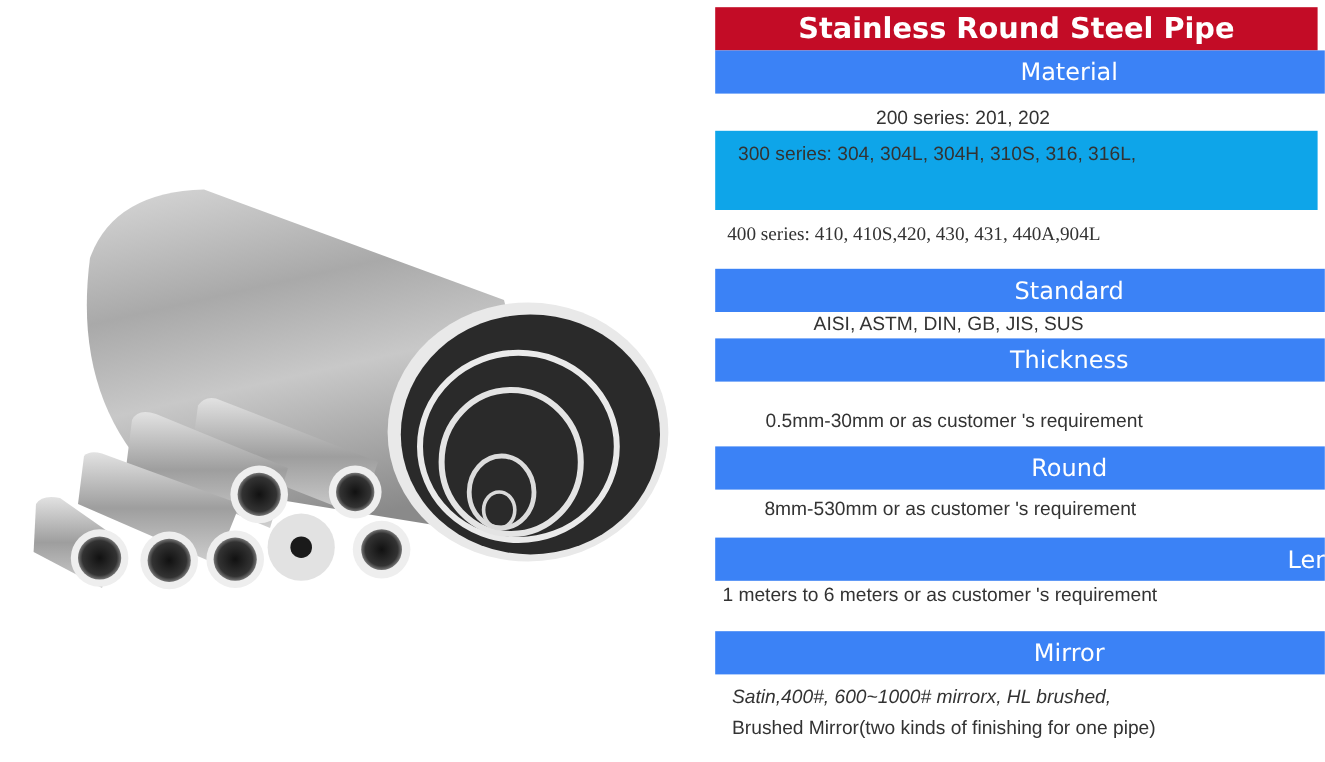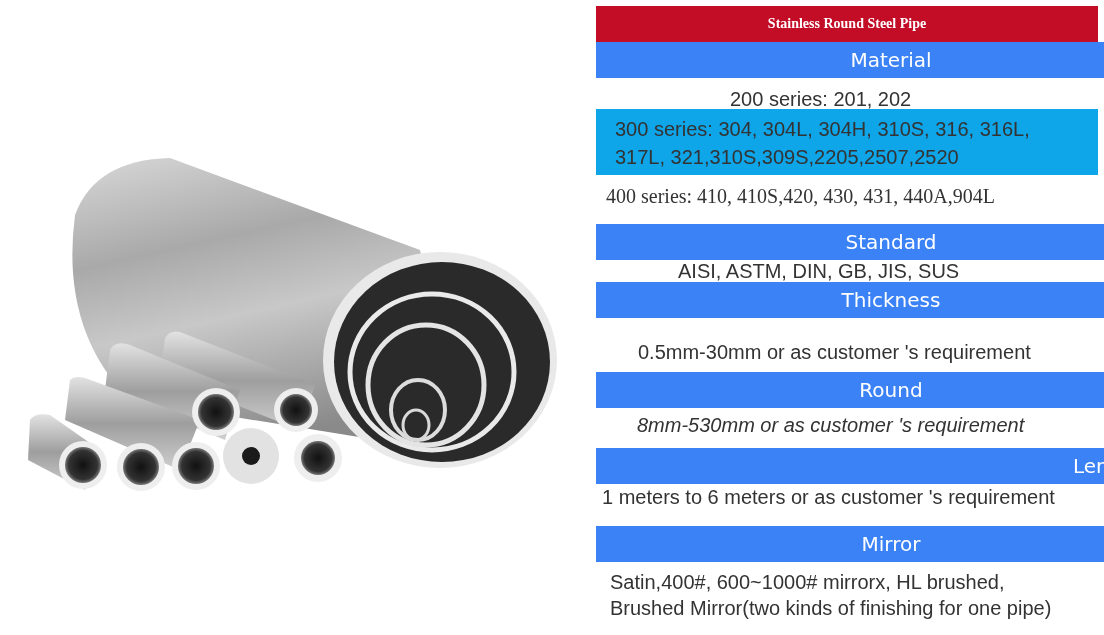--- a/index.html
+++ b/index.html
@@ -3,23 +3,23 @@
 <meta charset="utf-8">
 <style>
   html, body { margin:0; padding:0; background:#ffffff; }
   body { width:1104px; height:635px; position:relative; overflow:hidden;
          font-family:"Liberation Sans", sans-serif; }
   .photo { position:absolute; left:0; top:0; width:596px; height:635px; }
   .spec { position:absolute; left:596px; top:6px; width:502px; }
   .bar { position:absolute; left:0; width:502px; height:36px; color:#fff;
          text-align:center; font-family:"DejaVu Sans", sans-serif; font-size:20px;
          line-height:36px; }
-  .bar.title { background:#c30c26; font-weight:bold; font-size:14px;font-family:Liberation Serif, serif; }
+  .bar.title { background:#c30c26; font-weight:bold; font-size:24px; }
   .bar.sec { background:#3b82f6;padding-left:44px; }
-  .row { position:absolute; left:0; width:502px; color:#333; font-size:20px; }
+  .row { position:absolute; left:0; width:502px; color:#333; font-size:16px; }
   .gray { background:#0ea5e9; }
 </style>
 </head>
 <body>
 
 <div class="photo">
   <svg width="596" height="635" viewBox="0 0 596 635">
     <defs>
       <linearGradient id="bigBody" x1="0" y1="0" x2="0.3" y2="1">
         <stop offset="0" stop-color="#d8d8d8"></stop>
@@ -72,32 +72,31 @@
   </svg>
 </div>
 
 <div class="spec">
   <div class="bar title" style="top:0;">Stainless Round Steel Pipe</div>
 
   <div class="bar sec" style="top:36px;">Material</div>
   <div class="row" style="top:80px; height:26px; line-height:26px; padding-left:134px; width:368px;">200 series: 201, 202</div>
   <div class="row gray" style="top:103px; height:66px;">
     <div style="position:absolute; left:19px; top:6px; line-height:28px;">300 series: 304, 304L, 304H, 310S, 316, 316L,</div>
-    <div style="position:absolute; left:19px; top:34px; line-height:28px;">317L, 321,310S,309S,2205,2507,2520</div>
   </div>
   <div class="row" style="top:176px; height:28px; line-height:28px; padding-left:10px; width:492px;font-family:Liberation Serif, serif;">400 series: 410, 410S,420, 430, 431, 440A,904L</div>
 
   <div class="bar sec" style="top:218px;">Standard</div>
   <div class="row" style="top:250px; height:30px; line-height:30px; padding-left:82px; width:420px;">AISI, ASTM, DIN, GB, JIS, SUS</div>
 
   <div class="bar sec" style="top:276px;">Thickness</div>
   <div class="row" style="top:330px; height:32px; line-height:32px; padding-left:42px; width:460px;">0.5mm-30mm or as customer 's requirement</div>
 
   <div class="bar sec" style="top:366px;">Round</div>
-  <div class="row" style="top:404px; height:30px; line-height:30px; padding-left:41px; width:461px;font-style:italic;">8mm-530mm or as customer 's requirement</div>
+  <div class="row" style="top:404px; height:30px; line-height:30px; padding-left:41px; width:461px;">8mm-530mm or as customer 's requirement</div>
 
   <div class="bar sec" style="top:442px;text-align:right;">Length</div>
   <div class="row" style="top:476px; height:30px; line-height:30px; padding-left:6px; width:496px;">1 meters to 6 meters or as customer 's requirement</div>
 
   <div class="bar sec" style="top:520px;">Mirror</div>
-  <div class="row" style="top:562px; height:28px; line-height:28px; padding-left:14px; width:488px;">Satin,400#, 600~1000# mirrorx, HL brushed,</div>
+  <div class="row" style="top:562px; height:28px; line-height:28px; padding-left:14px; width:488px;font-style:italic;">Satin,400#, 600~1000# mirrorx, HL brushed,</div>
   <div class="row" style="top:588px; height:28px; line-height:28px; padding-left:14px; width:488px;">Brushed Mirror(two kinds of finishing for one pipe)</div>
 </div>
 
 </body></html>

